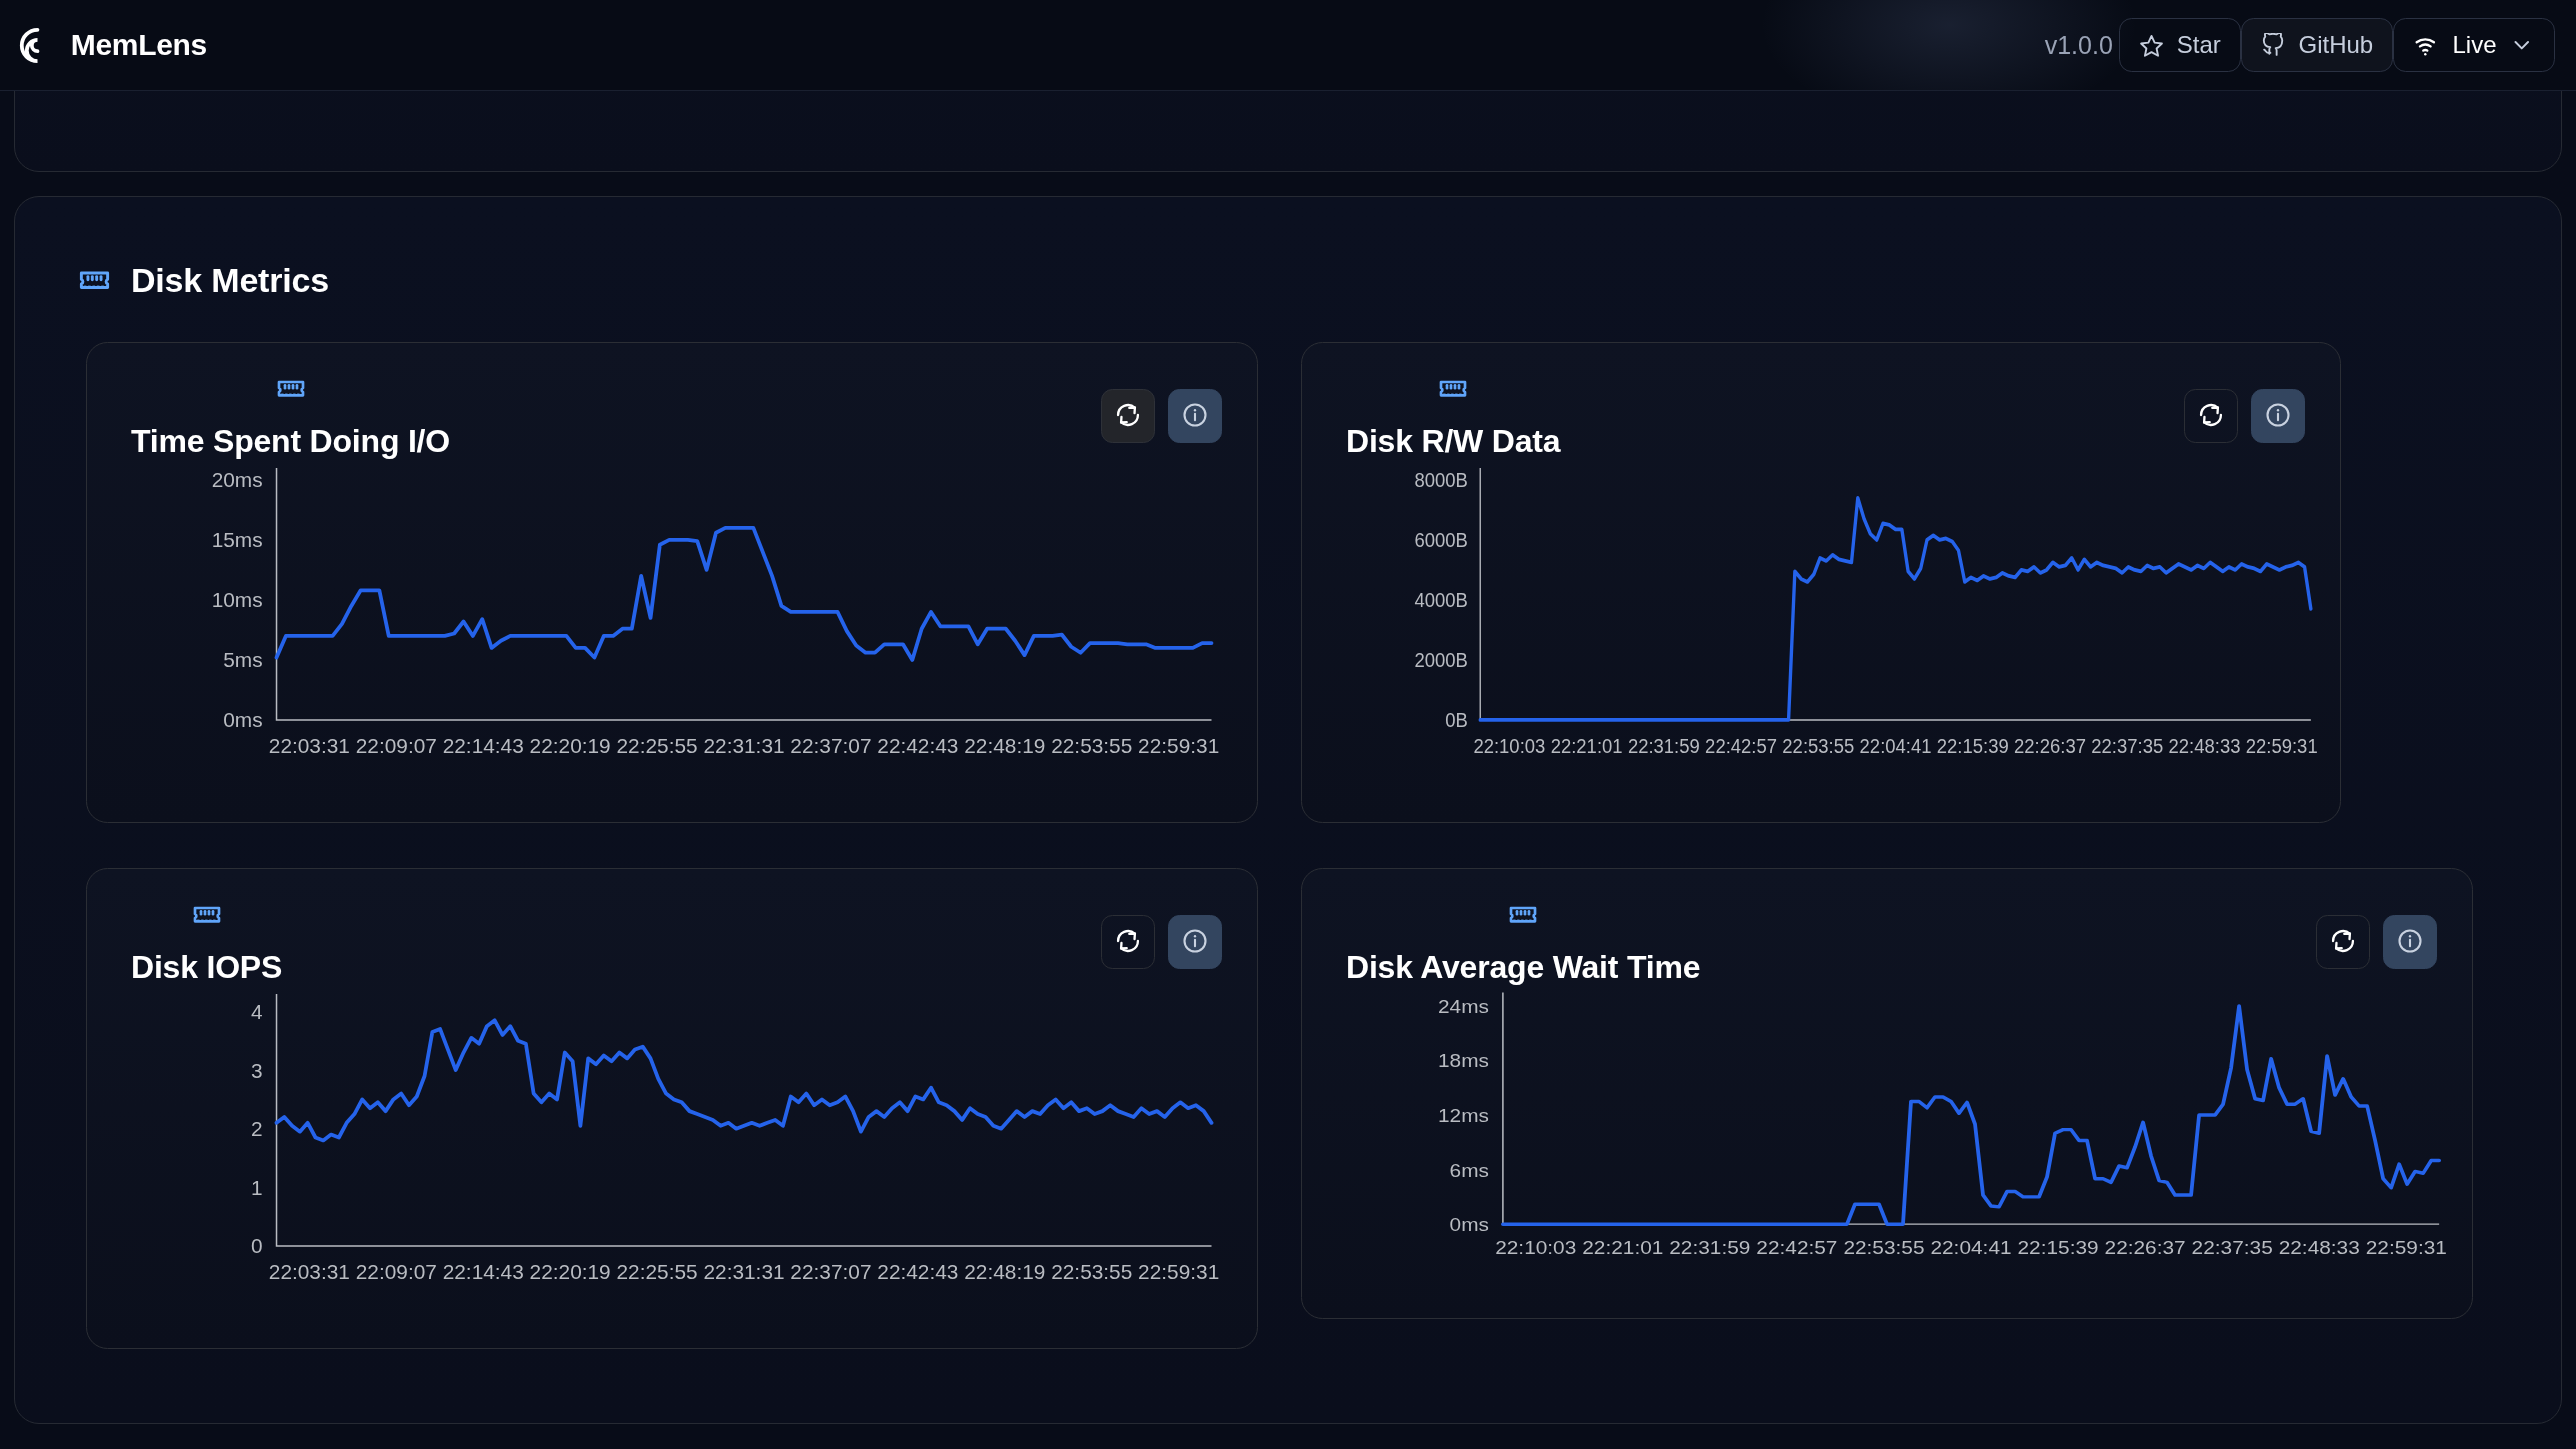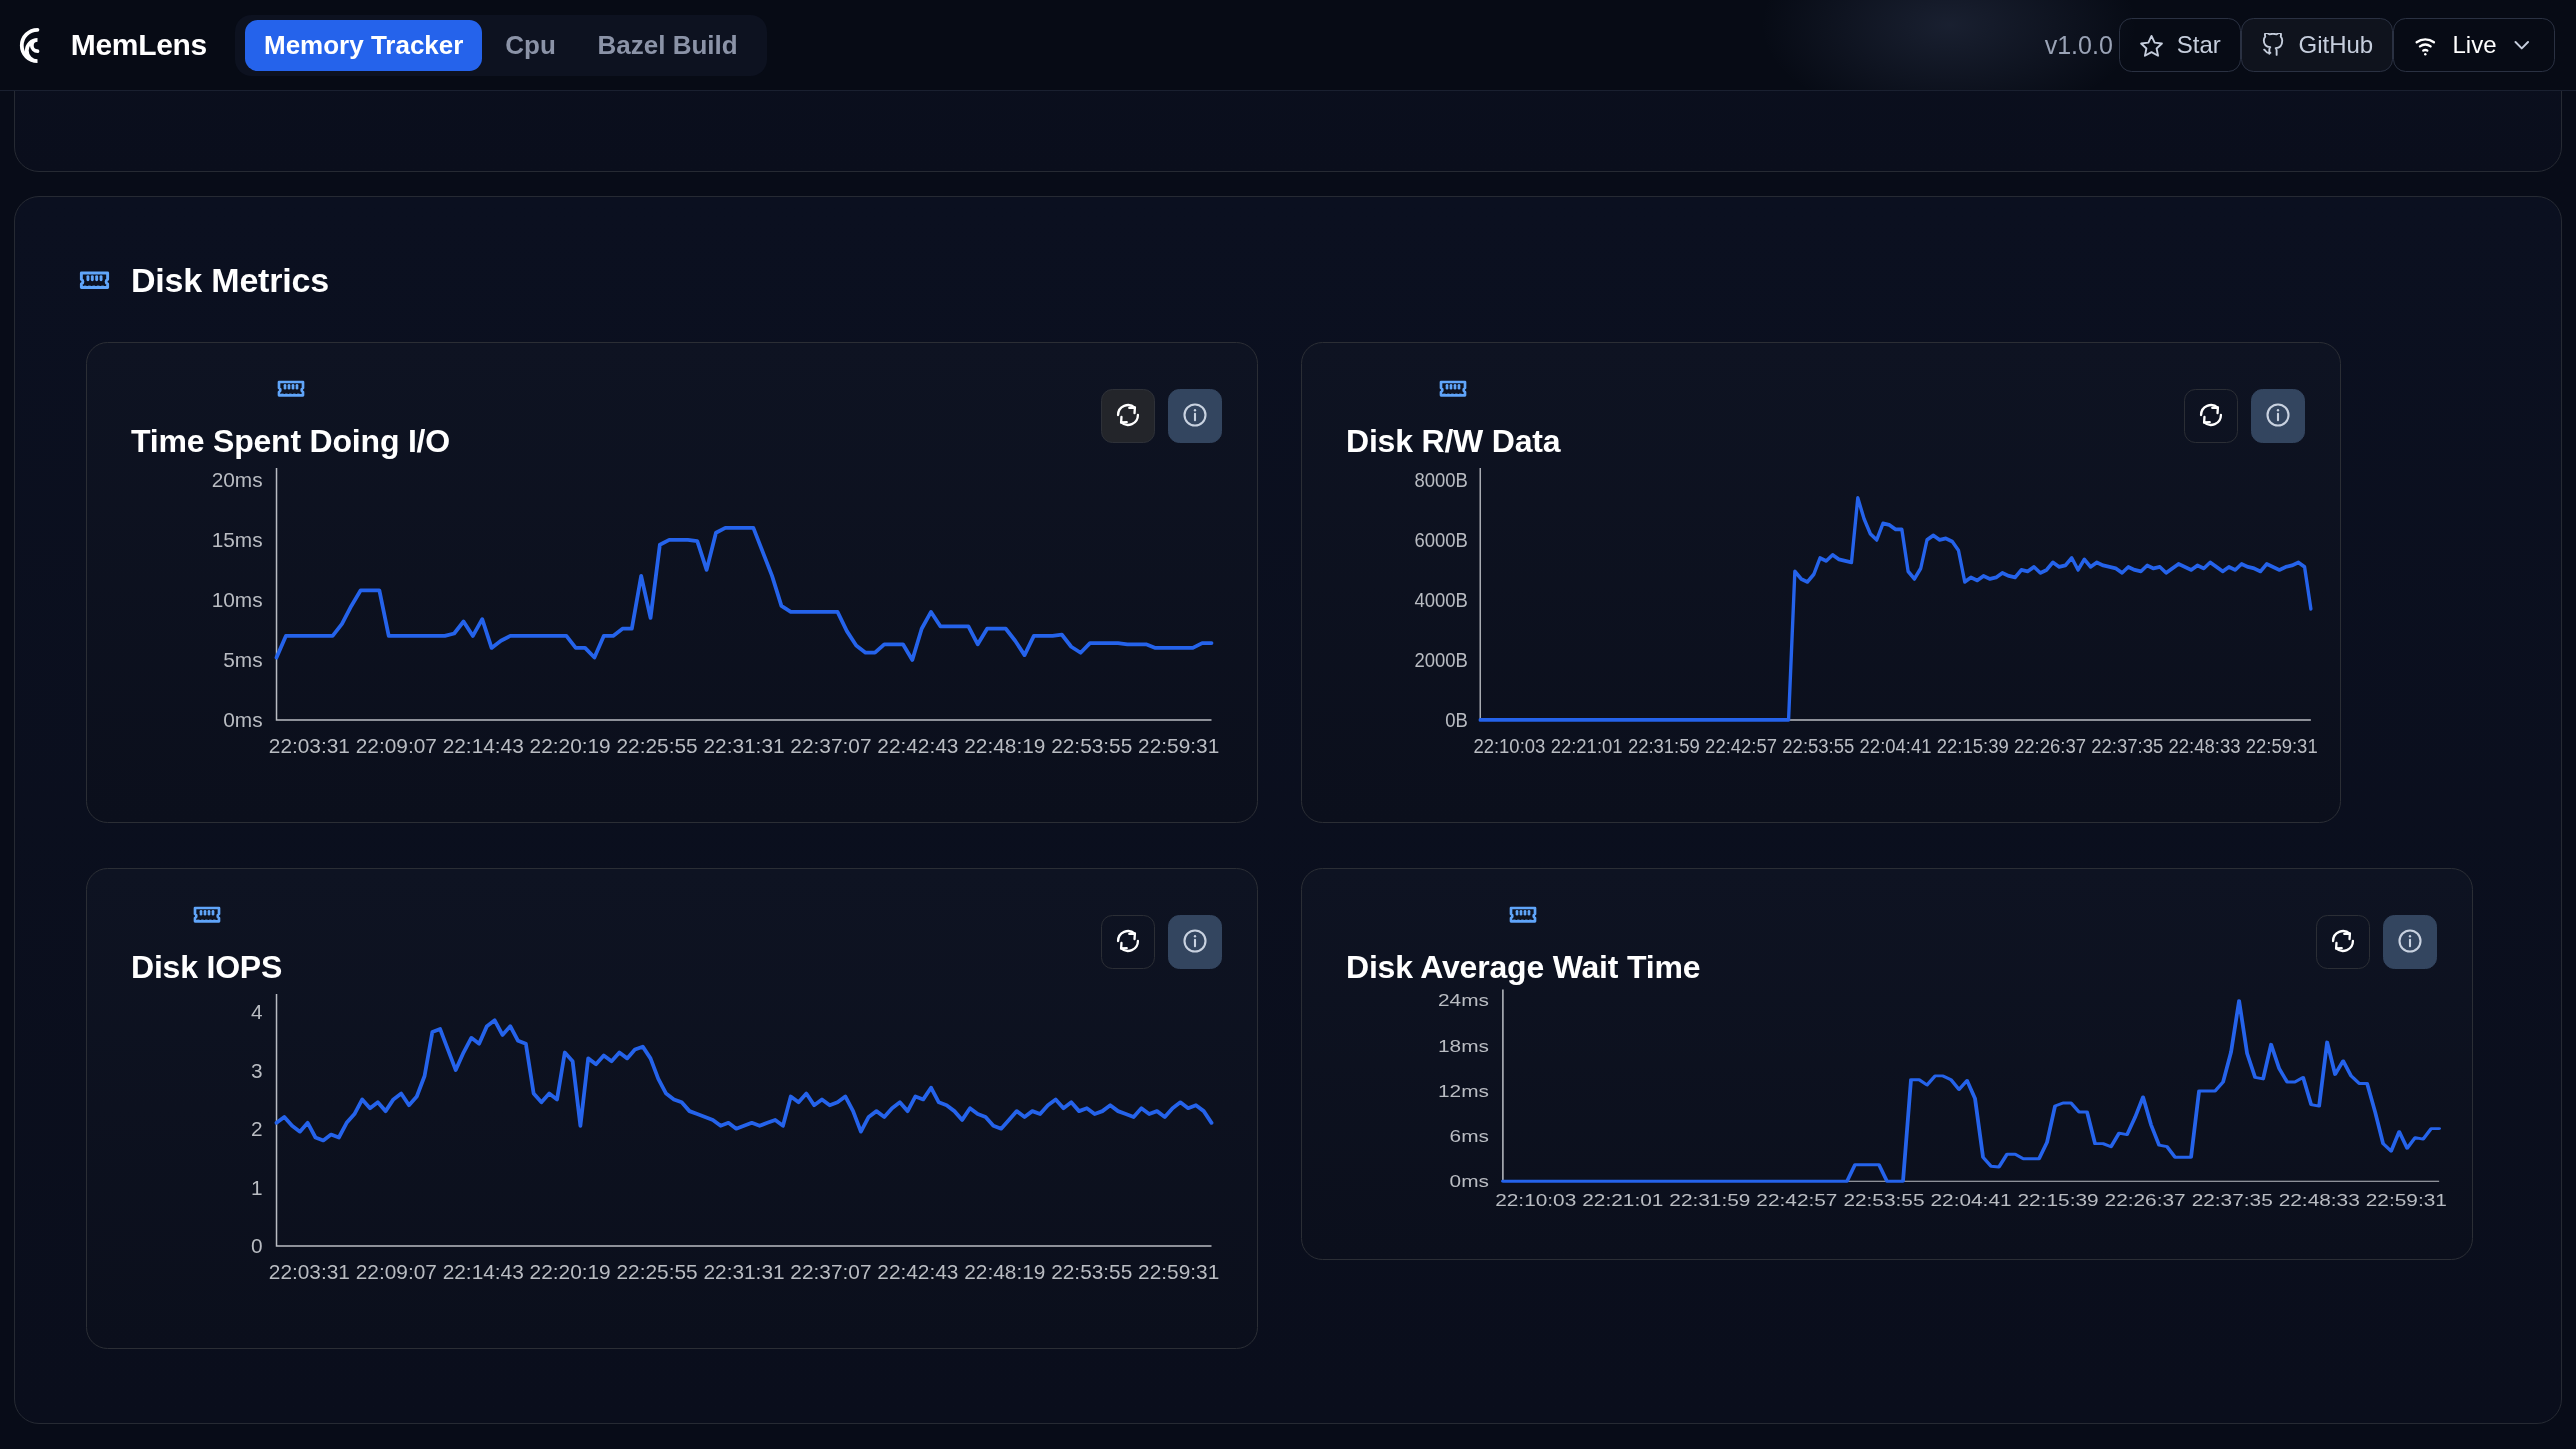--- a/index.html
+++ b/index.html
@@ -137,25 +137,20 @@
 
   <div class="brand">
     <span class="brand-logo">
       <svg viewBox="0 0 62 62" width="39" height="39" aria-hidden="true">
         <path d="M31 6 A25 25 0 1 0 31 56 A17 17 0 1 1 31 22 A9 9 0 1 0 31 40" fill="none" stroke="#ffffff" stroke-width="6" stroke-linecap="round"></path>
       </svg>
     </span>
     <span class="brand-name">MemLens</span>
   </div>
 
-  <div class="nav-tabs">
-    <div class="nav-tab active">Memory Tracker</div>
-    <div class="nav-tab">Cpu</div>
-    <div class="nav-tab">Bazel Build</div>
-  </div>
 
   <div class="header-right">
     <div class="version">v1.0.0</div>
 
     <div class="hbtn star">
       <span>
         <svg viewBox="0 0 24 24" width="25" height="25" fill="none" stroke="#c6cedd" stroke-width="1.8" stroke-linejoin="round">
           <polygon points="12,2.8 15,9.3 22,10.1 16.9,14.9 18.3,21.8 12,18.4 5.7,21.8 7.1,14.9 2,10.1 9,9.3"></polygon>
         </svg>
       </span>
@@ -407,21 +402,21 @@
         <text class="tick tick-x" x="1177.6" y="482">22:37:07</text>
         <text class="tick tick-x" x="1315.1999999999998" y="482">22:42:43</text>
         <text class="tick tick-x" x="1452.8" y="482">22:48:19</text>
         <text class="tick tick-x" x="1590.4" y="482">22:53:55</text>
         <text class="tick tick-x" x="1728" y="482">22:59:31</text>
         <path class="series" d="M 300.00 234.65 L 312.33 225.35 L 324.67 239.30 L 337.00 248.60 L 349.33 234.65 L 361.67 257.91 L 374.00 262.56 L 386.33 253.26 L 398.67 257.91 L 411.00 234.65 L 423.33 220.70 L 435.67 197.44 L 448.00 211.40 L 460.33 202.09 L 472.67 216.05 L 485.00 197.44 L 497.33 188.14 L 509.67 206.74 L 522.00 192.79 L 534.33 160.23 L 546.67 90.47 L 559.00 85.81 L 571.33 118.37 L 583.67 150.93 L 596.00 123.02 L 608.33 99.77 L 620.67 109.07 L 633.00 81.16 L 645.33 71.86 L 657.67 95.12 L 670.00 81.16 L 682.33 104.42 L 694.67 109.07 L 707.00 188.14 L 719.33 202.09 L 731.67 188.14 L 744.00 197.44 L 756.33 123.02 L 768.67 136.98 L 781.00 239.30 L 793.33 132.33 L 805.67 141.63 L 818.00 127.67 L 830.33 136.98 L 842.67 123.02 L 855.00 132.33 L 867.33 118.37 L 879.67 113.72 L 892.00 132.33 L 904.33 164.88 L 916.67 188.14 L 929.00 197.44 L 941.33 202.09 L 953.67 216.05 L 966.00 220.70 L 978.33 225.35 L 990.67 230.00 L 1003.00 239.30 L 1015.33 234.65 L 1027.67 243.95 L 1040.00 239.30 L 1052.33 234.65 L 1064.67 239.30 L 1077.00 234.65 L 1089.33 230.00 L 1101.67 239.30 L 1114.00 192.79 L 1126.33 202.09 L 1138.67 188.14 L 1151.00 206.74 L 1163.33 197.44 L 1175.67 206.74 L 1188.00 202.09 L 1200.33 192.79 L 1212.67 216.05 L 1225.00 248.60 L 1237.33 225.35 L 1249.67 216.05 L 1262.00 225.35 L 1274.33 211.40 L 1286.67 202.09 L 1299.00 216.05 L 1311.33 192.79 L 1323.67 197.44 L 1336.00 178.84 L 1348.33 202.09 L 1360.67 206.74 L 1373.00 216.05 L 1385.33 230.00 L 1397.67 211.40 L 1410.00 220.70 L 1422.33 225.35 L 1434.67 239.30 L 1447.00 243.95 L 1459.33 230.00 L 1471.67 216.05 L 1484.00 225.35 L 1496.33 216.05 L 1508.67 220.70 L 1521.00 206.74 L 1533.33 197.44 L 1545.67 211.40 L 1558.00 202.09 L 1570.33 216.05 L 1582.67 211.40 L 1595.00 220.70 L 1607.33 216.05 L 1619.67 206.74 L 1632.00 216.05 L 1644.33 220.70 L 1656.67 225.35 L 1669.00 211.40 L 1681.33 220.70 L 1693.67 216.05 L 1706.00 225.35 L 1718.33 211.40 L 1730.67 202.09 L 1743.00 211.40 L 1755.33 206.74 L 1767.67 216.05 L 1780.00 234.65" stroke="#2563eb"></path>
       </svg>
   </div>
 </div>
 
-<div class="card" id="card3" style="left:1301px; top:868px; width:1172px; height:392px;">
+<div class="card" id="card3" style="left:1301px; top:868px; width:1172px; height:451px;">
   <div class="card-head">
     <div class="card-title-wrap">
       <span>
         <svg viewBox="0 0 24 24" width="32" height="32" fill="none" stroke="#60a5fa" stroke-width="2" stroke-linecap="round" stroke-linejoin="round">
           <path d="M3 7.5h18v4.5a1.6 1.6 0 0 0 0 3v2.5H3V15a1.6 1.6 0 0 0 0-3z"></path>
           <line x1="7.5" y1="10" x2="7.5" y2="12.2"></line>
             <line x1="10.5" y1="10" x2="10.5" y2="12.2"></line>
           <line x1="13.5" y1="10" x2="13.5" y2="12.2"></line>
             <line x1="16.5" y1="10" x2="16.5" y2="12.2"></line>
           <rect x="4.6" y="16.2" width="1.8" height="1.8" fill="#60a5fa" stroke="none"></rect>

